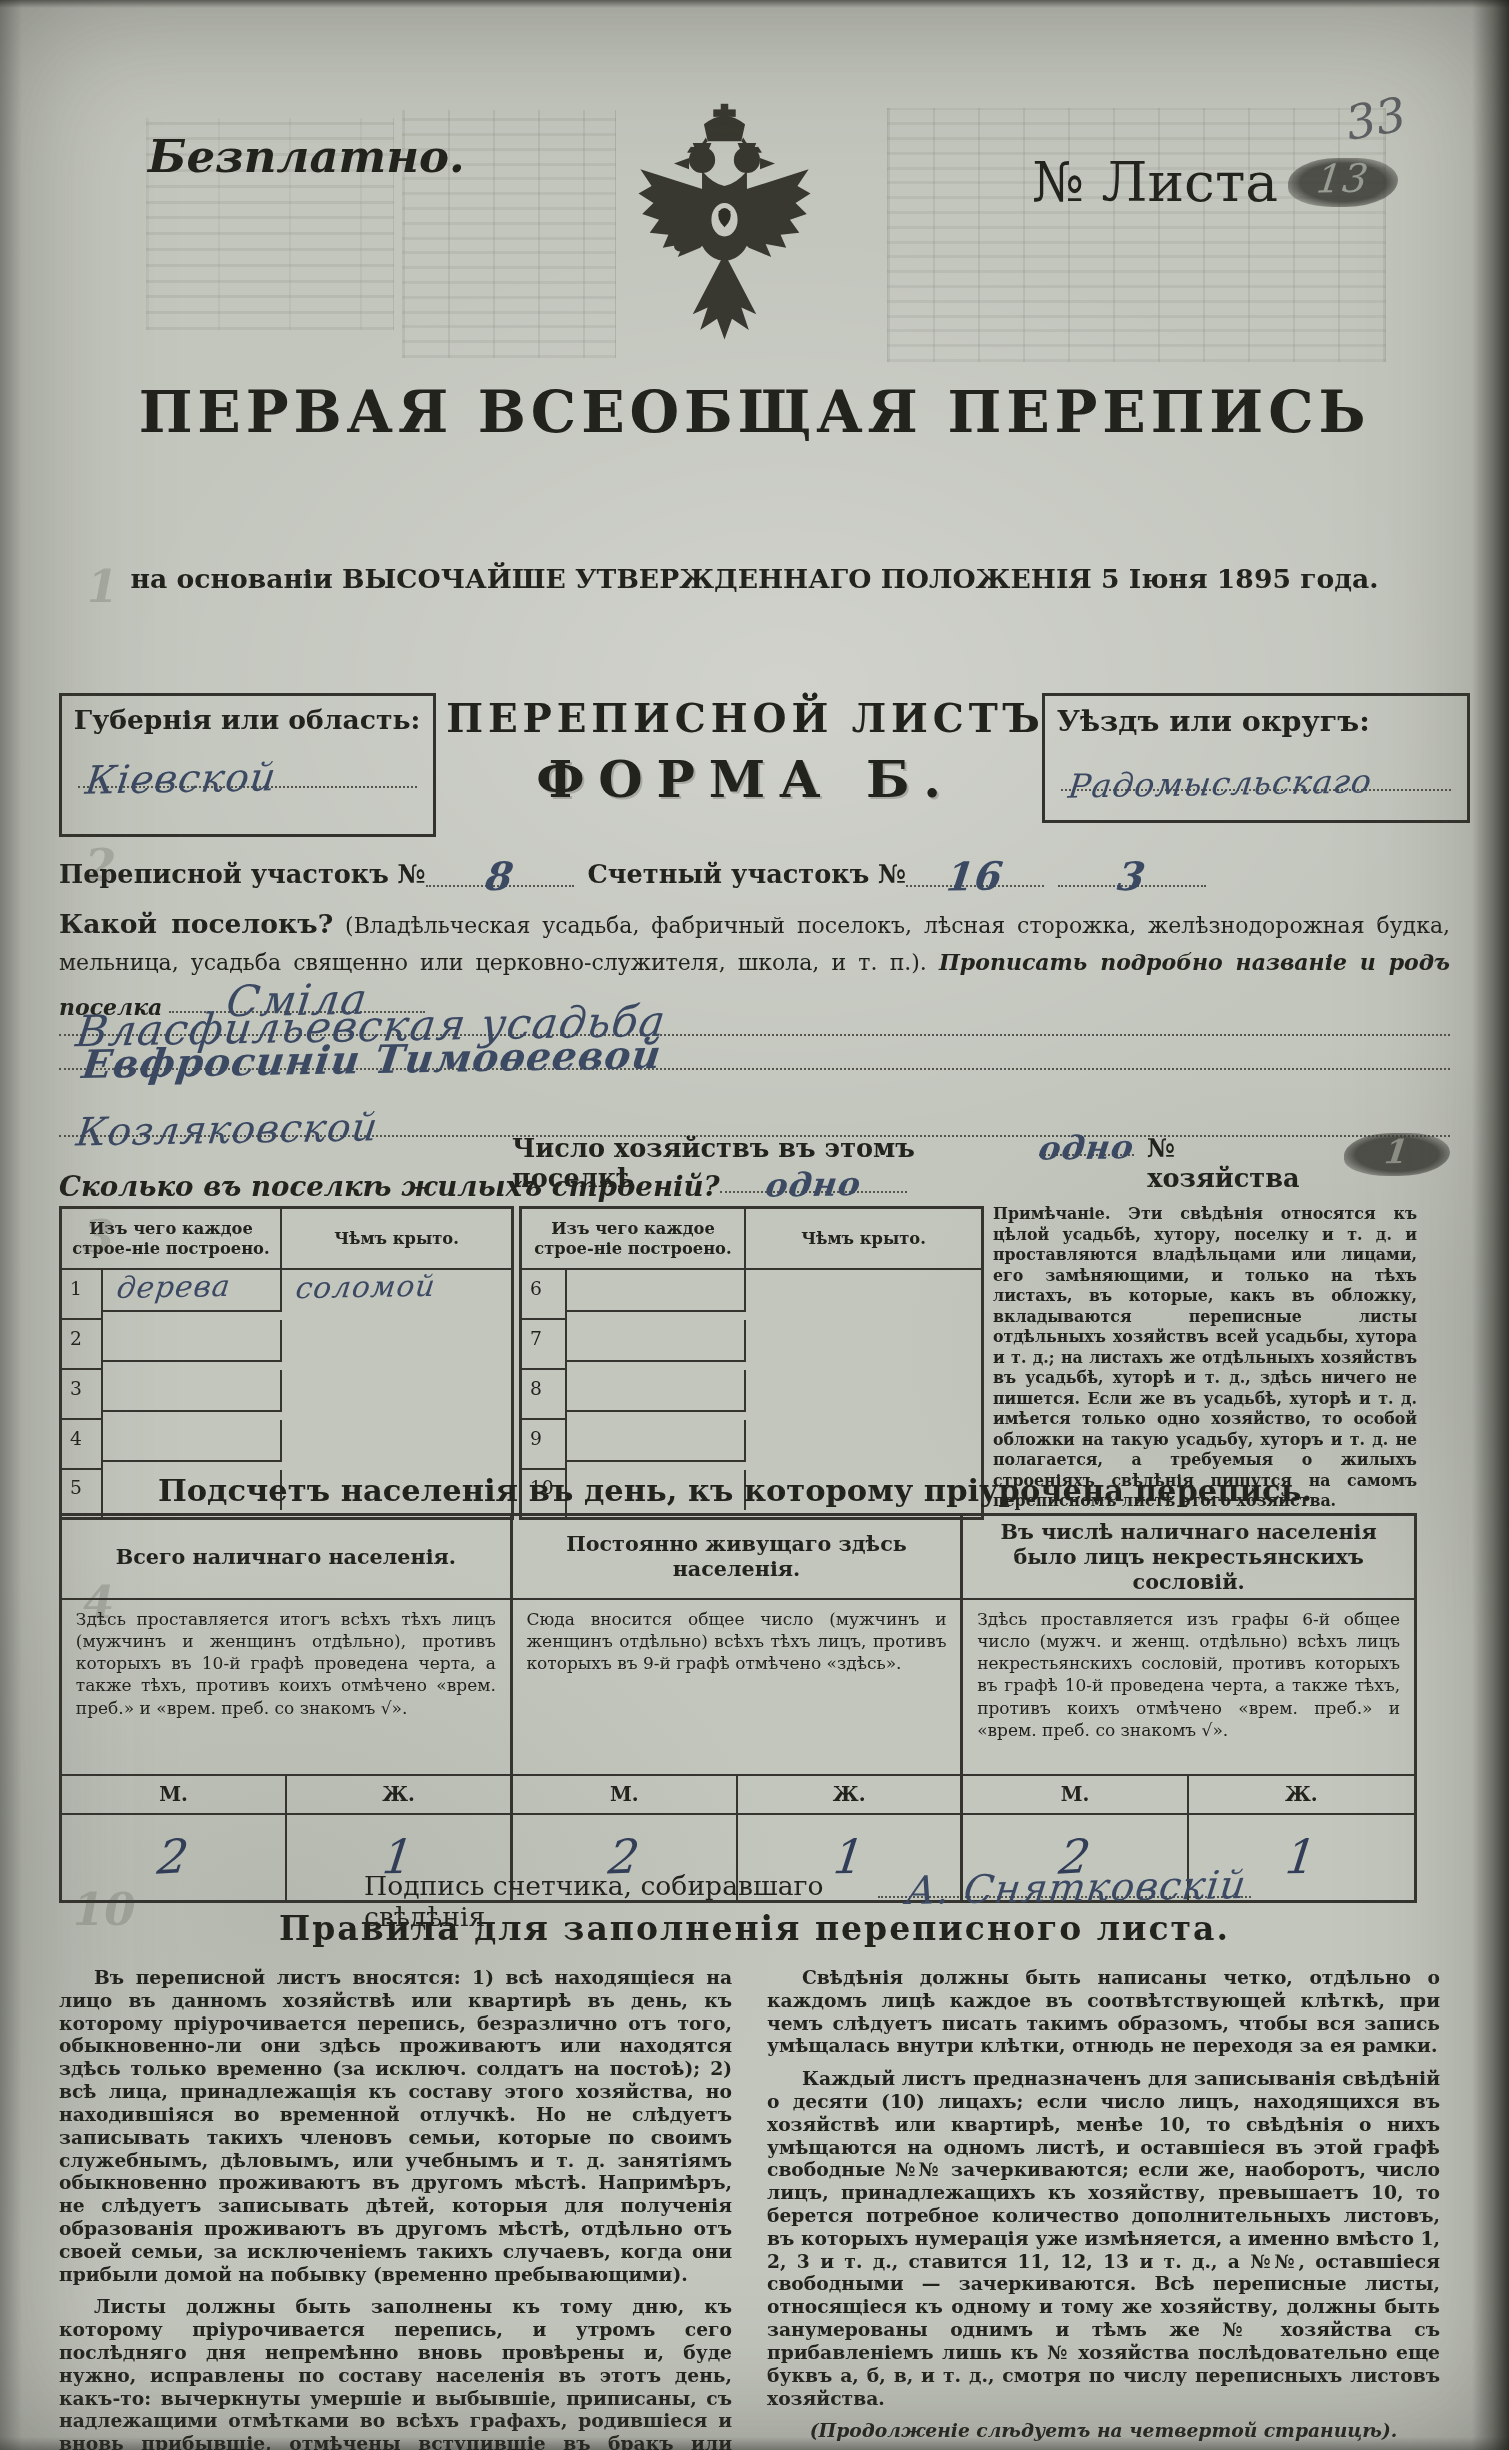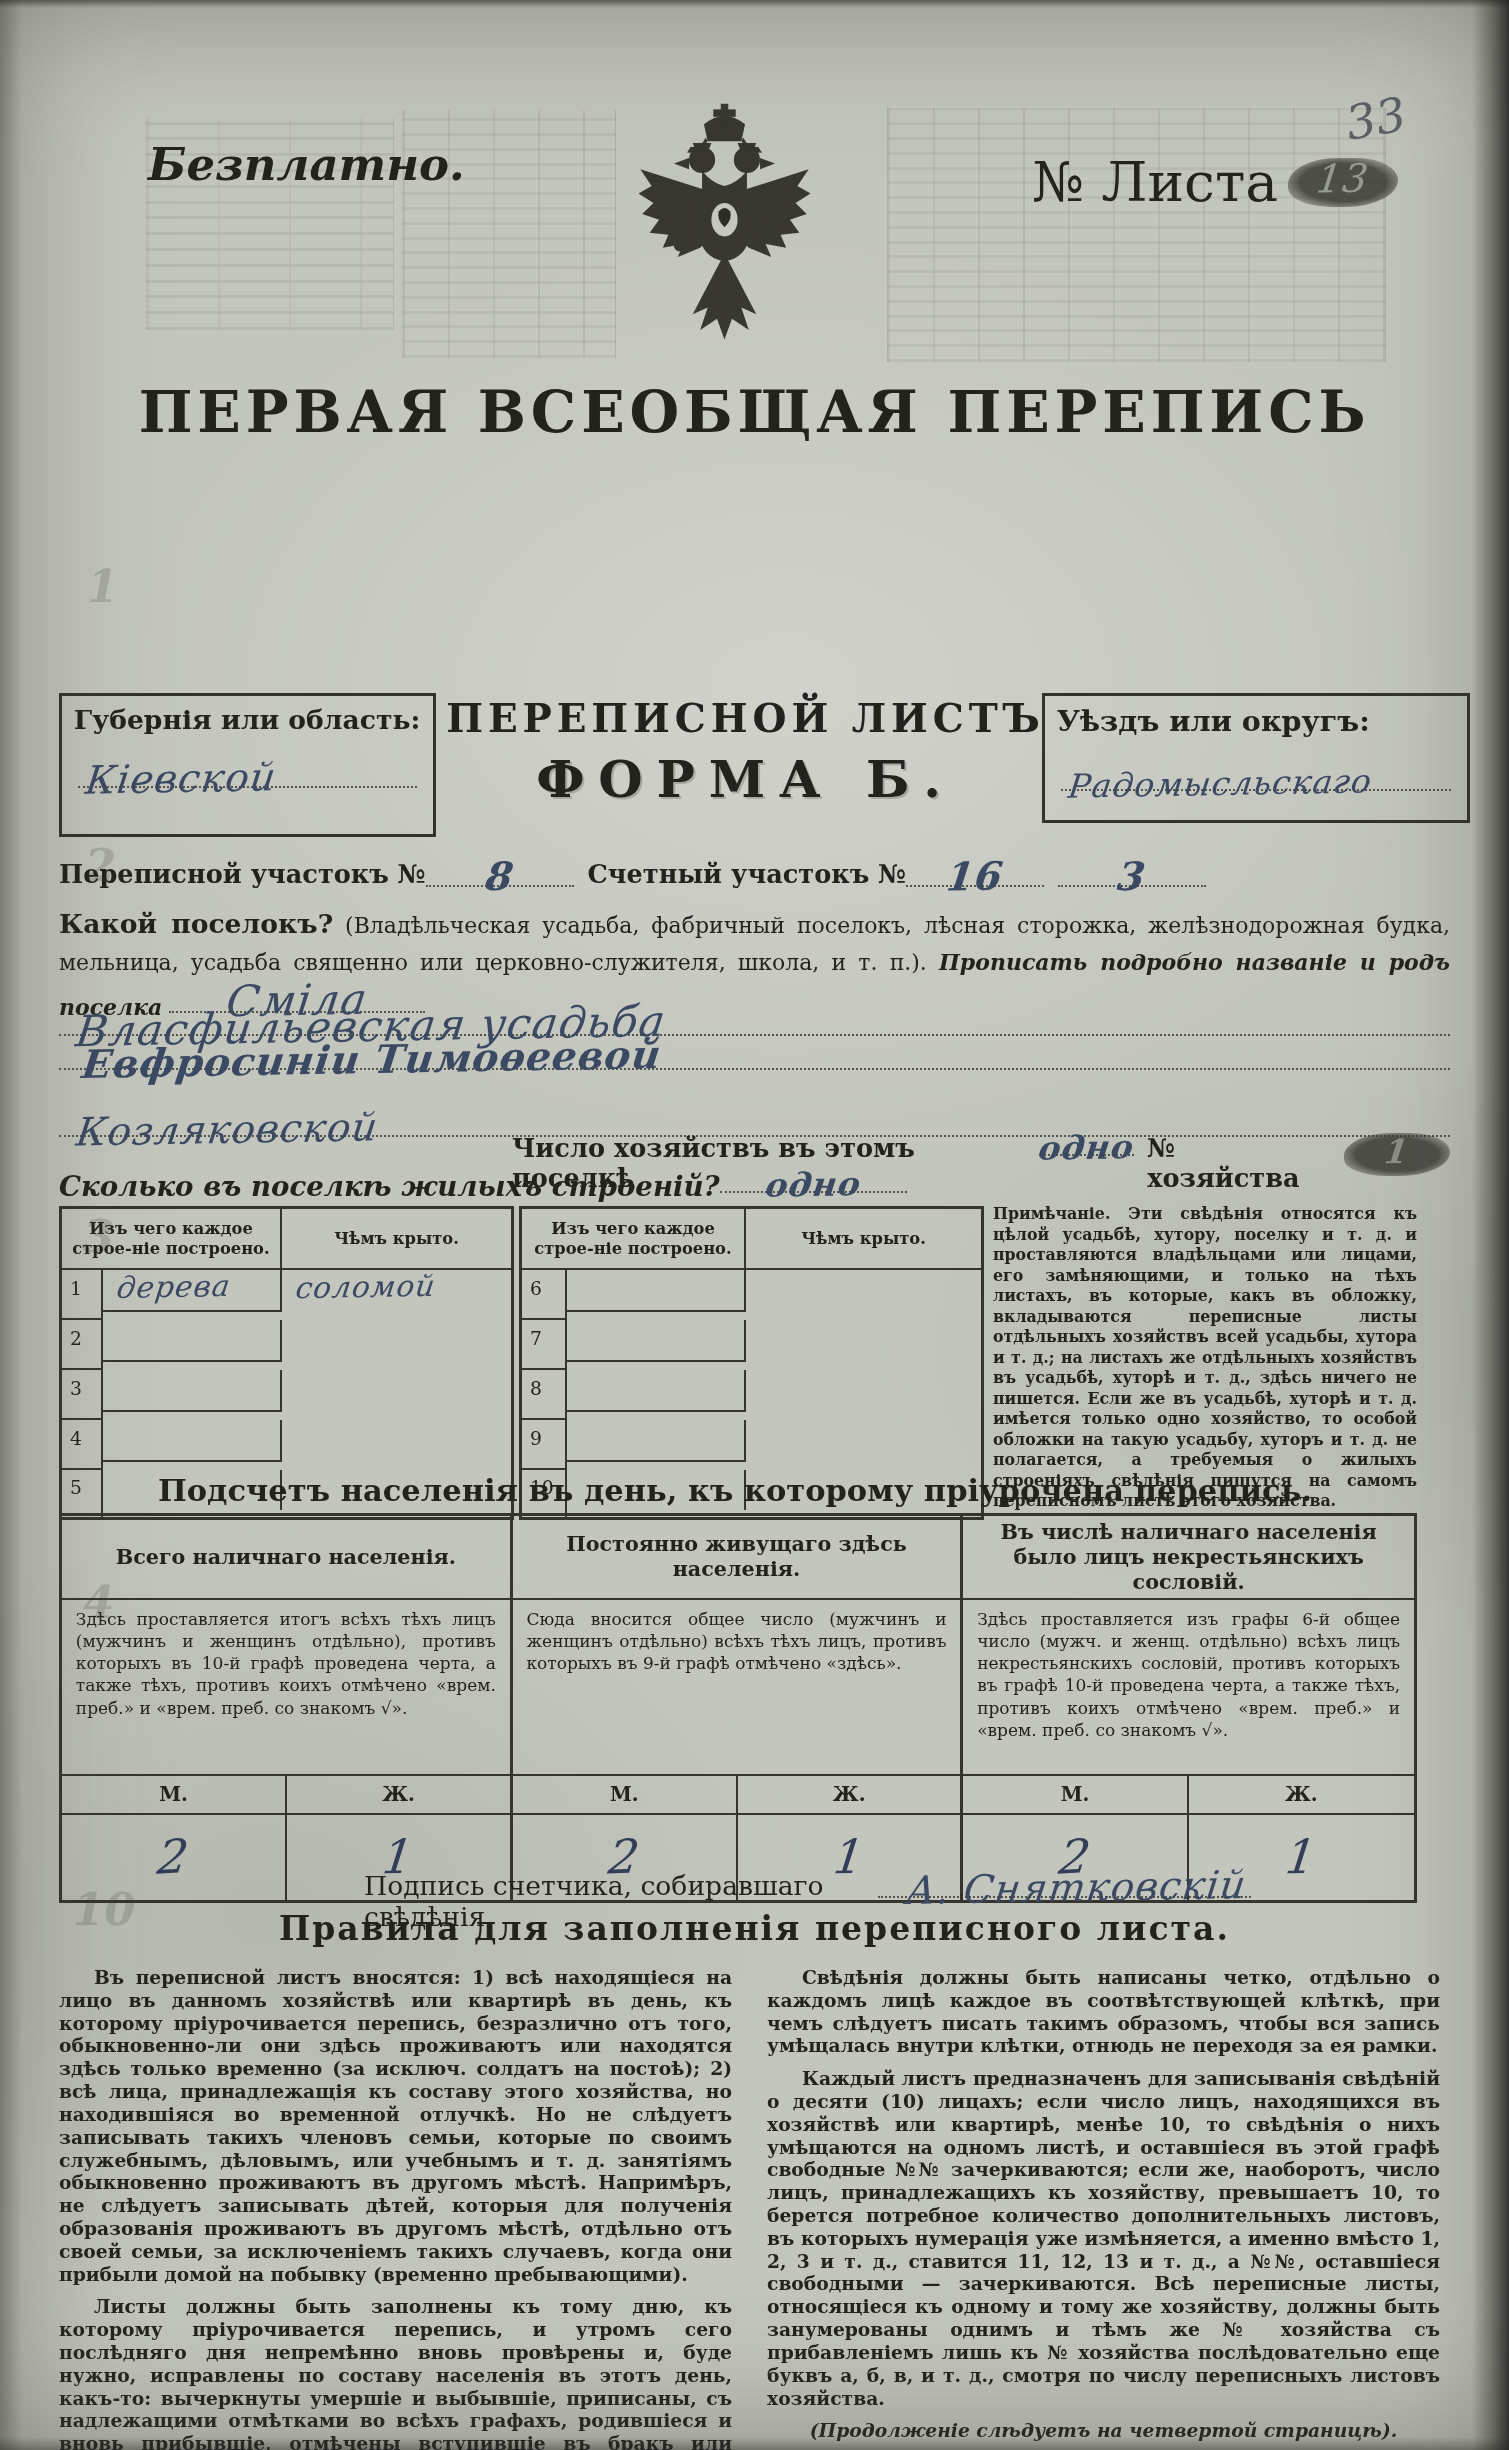--- a/index.html
+++ b/index.html
@@ -116,21 +116,21 @@
   <div class="bleed" style="left:146px;top:118px;width:246px;height:212px;"></div>
   <div class="bleed bleed-table" style="left:402px;top:110px;width:212px;height:248px;"></div>
   <div class="bleed bleed-table" style="left:887px;top:108px;width:497px;height:254px;"></div>
 
   <div class="margin-num" style="left:87px;top:560px;">1</div>
   <div class="margin-num" style="left:85px;top:839px;">2</div>
   <div class="margin-num" style="left:83px;top:1210px;">3</div>
   <div class="margin-num" style="left:83px;top:1576px;">4</div>
   <div class="margin-num" style="left:73px;top:1883px;">10</div>
 
-  <div class="abs print b i" style="left:148px;top:138px;font-size:45px;z-index:5;font-style:italic;">Безплатно.</div>
+  <div class="abs print b i" style="left:148px;top:130px;font-size:45px;z-index:5;font-style:italic;">Безплатно.</div>
 
   <svg class="abs" style="left:631px;top:102px;z-index:5;" width="187" height="256" viewBox="0 0 200 270" aria-hidden="true">
     <g fill="#2d2c25" opacity="0.92">
       <rect x="96" y="0" width="8" height="20"></rect>
       <rect x="88" y="6" width="24" height="8"></rect>
       <path d="M78 22 Q100 4 122 22 L118 40 L82 40 Z"></path>
       <circle cx="100" cy="24" r="4"></circle>
       <path d="M82 40 Q70 55 60 52 L64 46 Q74 48 80 36 Z"></path>
       <path d="M118 40 Q130 55 140 52 L136 46 Q126 48 120 36 Z"></path>
       <path d="M66 42 L86 42 L82 52 L70 52 Z"></path>
@@ -152,20 +152,21 @@
   </svg>
 
   <div class="abs" style="left:1032px;top:150px;z-index:5;display:flex;align-items:center;">
     <span class="print" style="font-size:55px;">№ Листа</span>
     <span class="blot" style="width:110px;height:49px;margin-left:9.9px;"><span class="hw hw-lg" style="color:rgba(170,176,165,.8);margin-top:3.9px;">13</span></span>
   </div>
 
   <div class="abs pencil" style="left:1346px;top:91px;font-size:47px;transform:rotate(-10deg);z-index:5;">33</div>
 
   <div class="abs center b" style="left:0;width:100%;top:378px;font-size:57px;letter-spacing:4.9px;z-index:5;">ПЕРВАЯ ВСЕОБЩАЯ ПЕРЕПИСЬ</div>
+  <div class="abs center b" style="left:0;width:100%;top:563px;font-size:26.6px;z-index:5;">на основаніи ВЫСОЧАЙШЕ УТВЕРЖДЕННАГО ПОЛОЖЕНІЯ 5 Іюня 1895 года.</div>
 
   <div class="hbox" style="left:59px;top:693px;width:347px;height:126px;z-index:5;">
     <div class="lbl">Губернія или область:</div>
     <div class="hwrow">
       <span class="hw hw-lg">Кіевской</span>
     </div>
   </div>
 
   <div class="abs center" style="left:440px;top:695px;width:611px;z-index:5;">
     <div class="b" style="font-size:39px;letter-spacing:4.9px;">ПЕРЕПИСНОЙ ЛИСТЪ</div>

